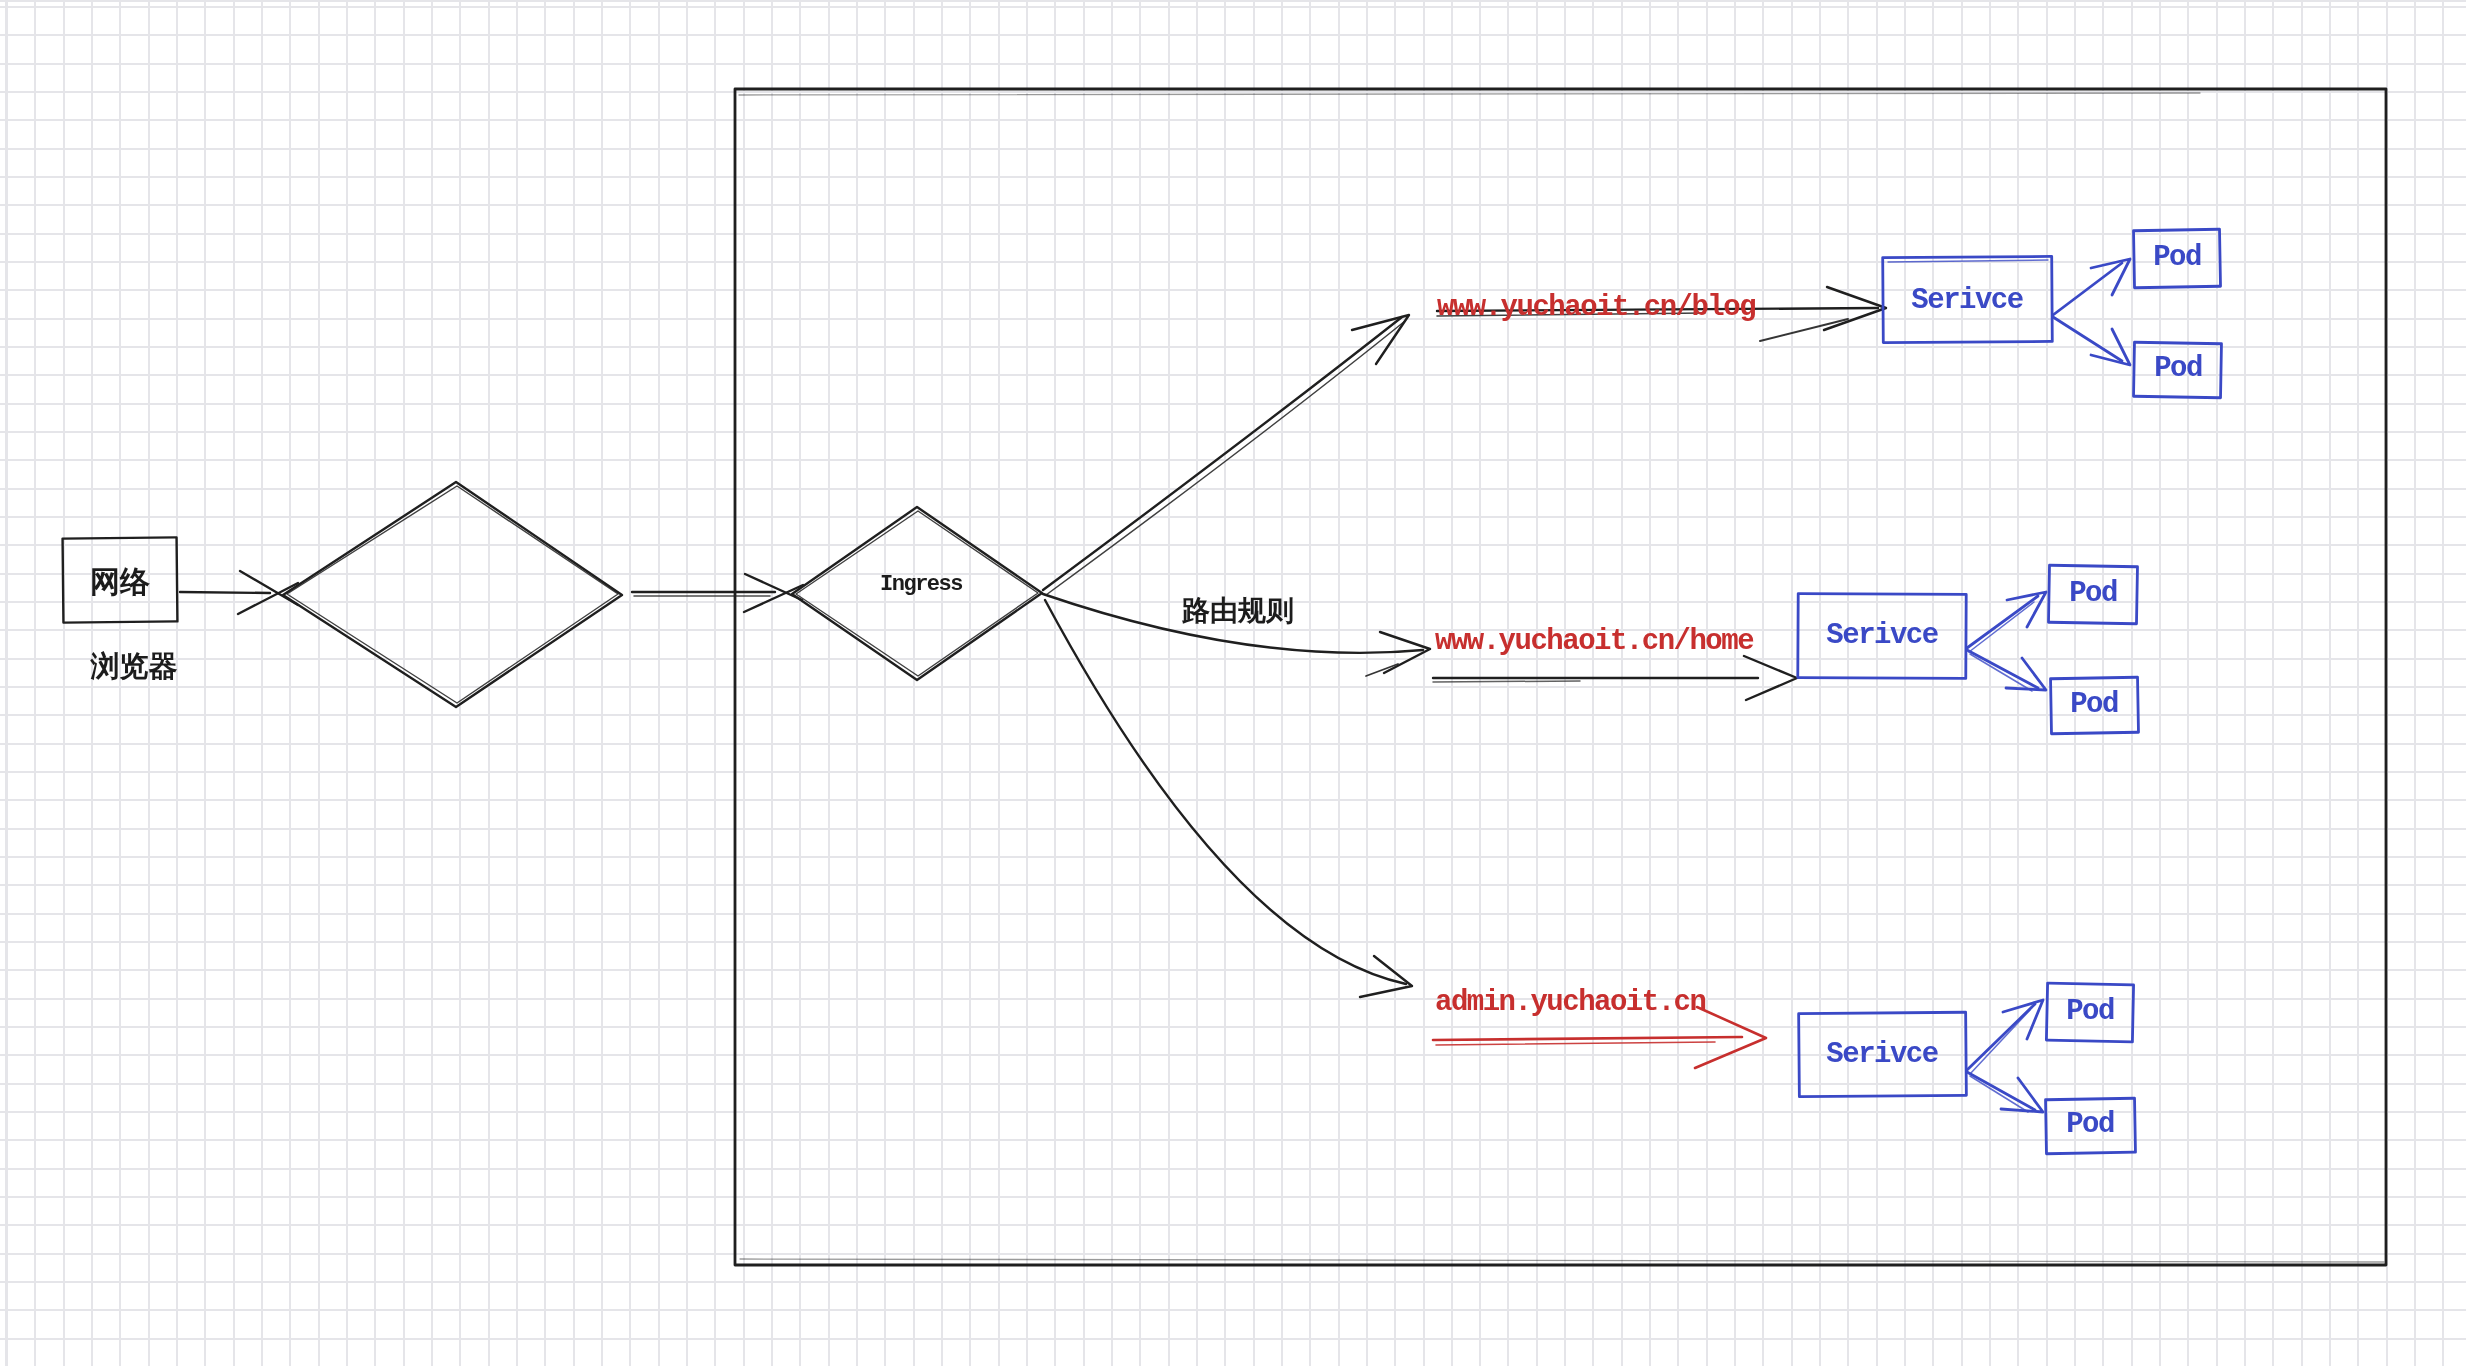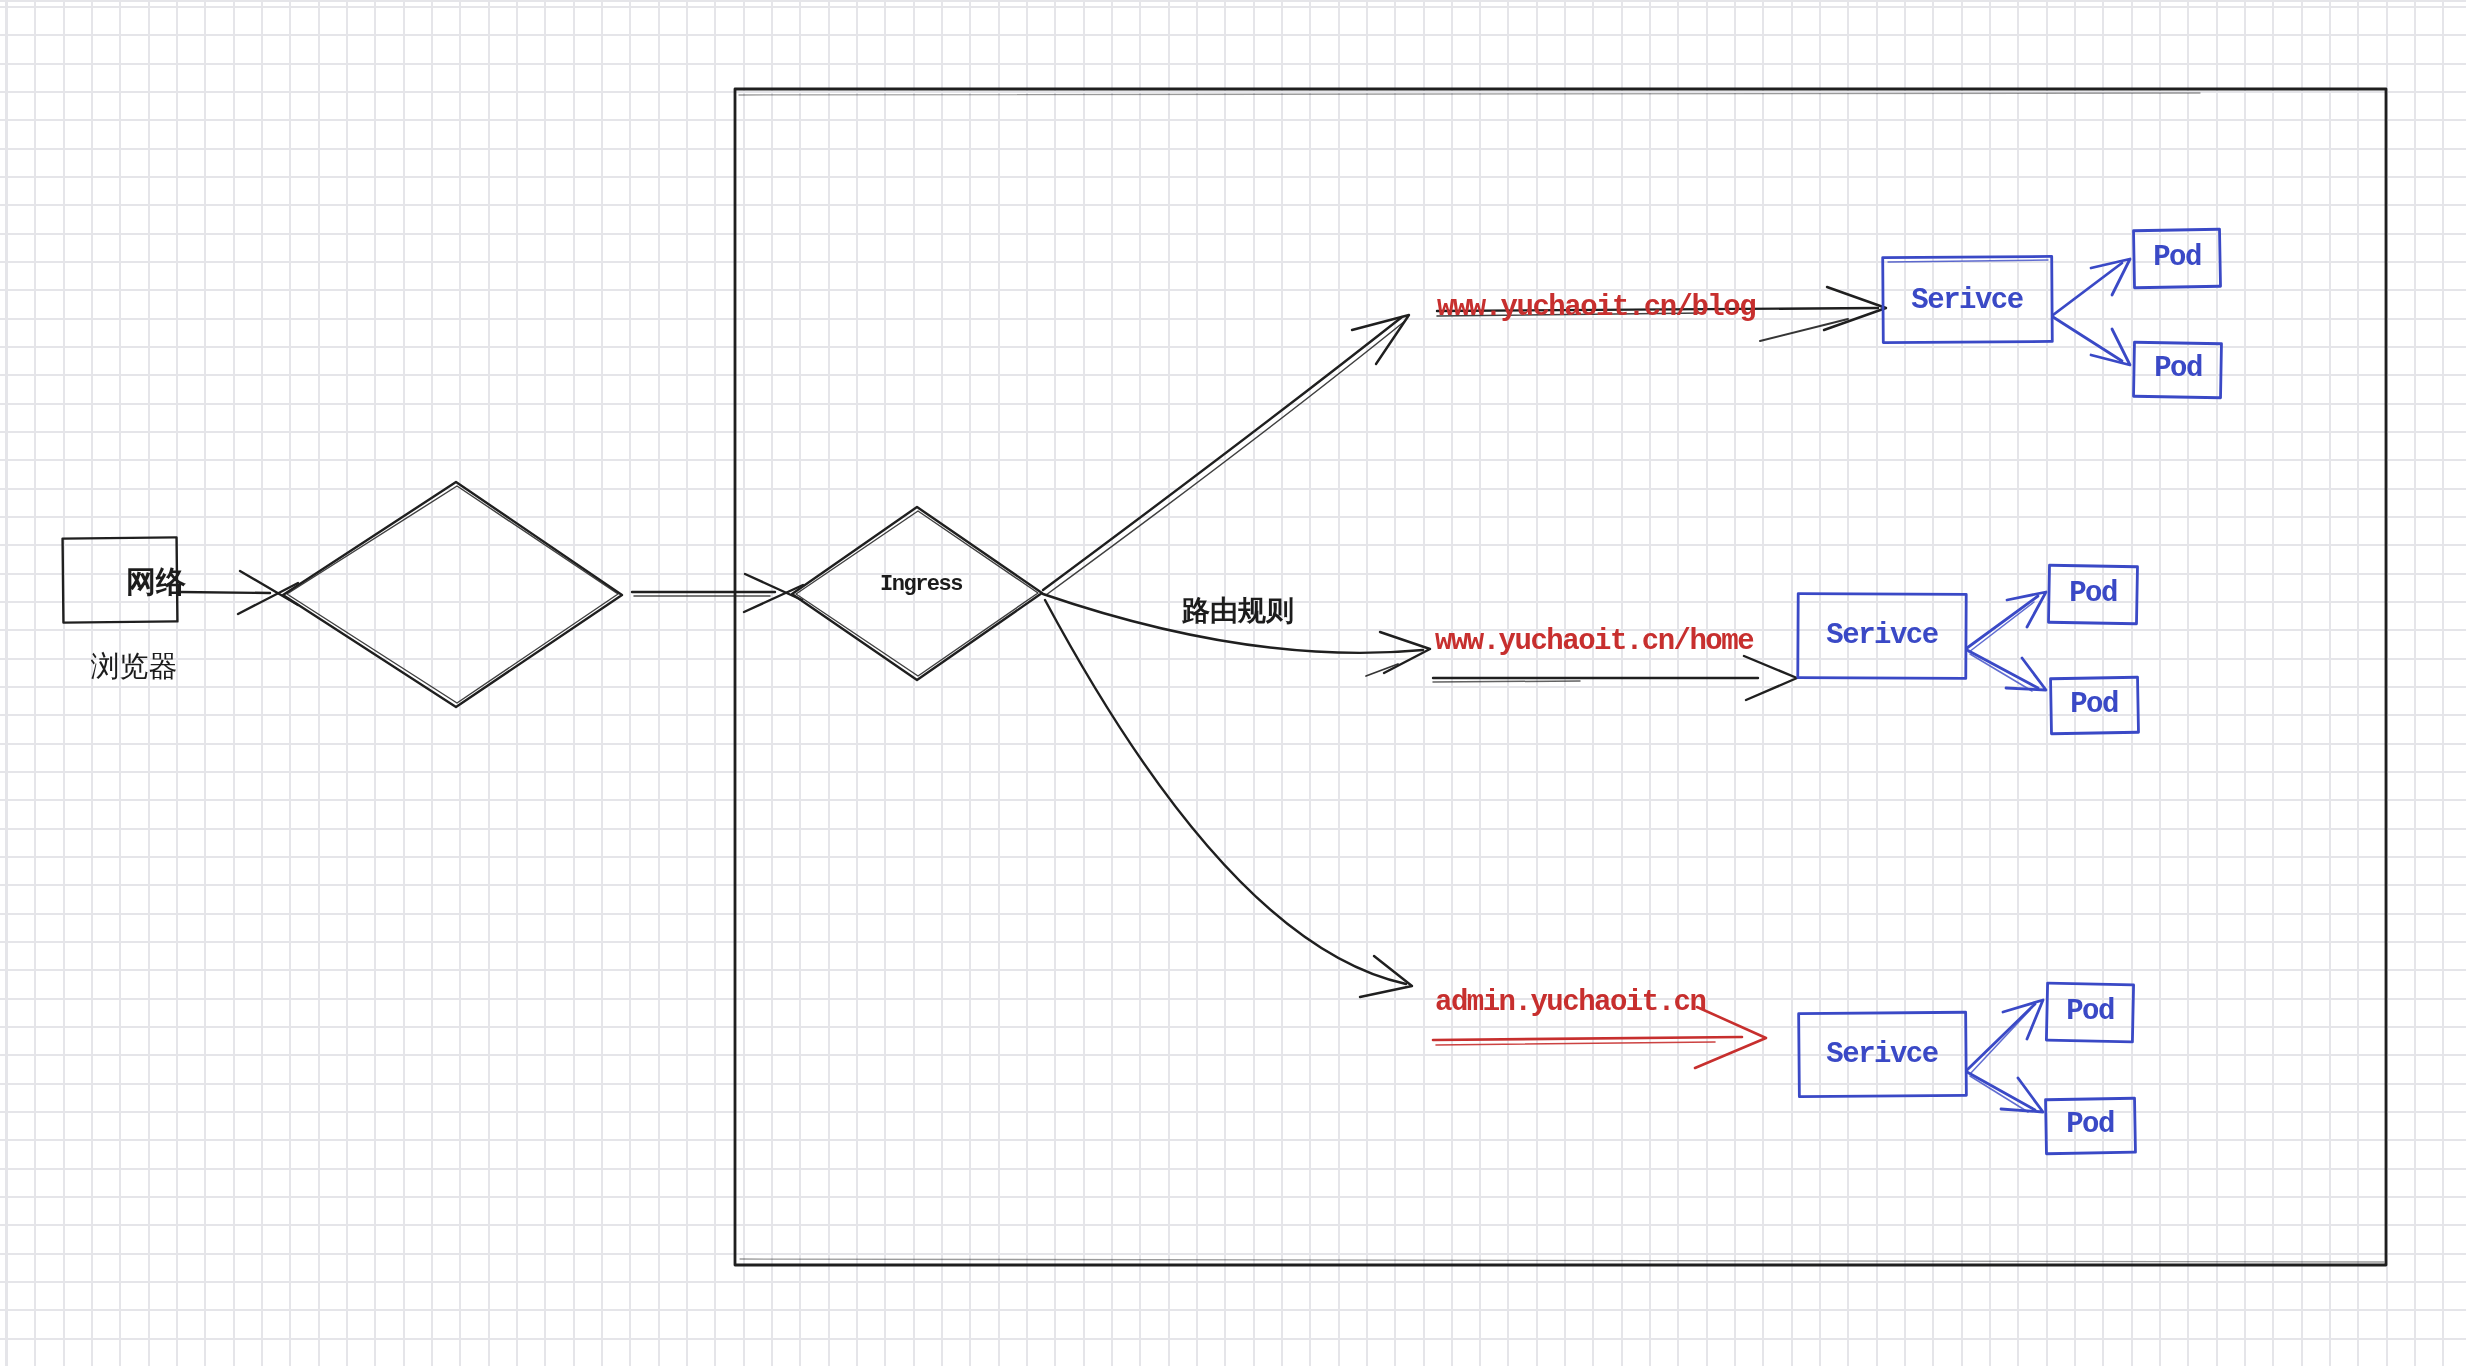--- a/index.html
+++ b/index.html
@@ -115,23 +115,23 @@
       <path d="M1970 1074 L2030 1010" stroke-width="1.5" opacity="0.8"></path>
       <path d="M2003 1012 L2043 1000 L2027 1039"></path>
       <path d="M1967 1072 L2035 1110"></path>
       <path d="M1970 1076 L2028 1112" stroke-width="1.5" opacity="0.8"></path>
       <path d="M2001 1109 L2043 1112 L2018 1078"></path>
       <rect x="2047" y="984" width="86" height="57" transform="rotate(1.2 2090 1012)"></rect>
       <rect x="2046" y="1099" width="89" height="54" transform="rotate(-1 2090 1126)"></rect>
     </g>
   </svg>
 
-  <div class="lbl cjk" style="left:120px;top:582px;font-size:30px;font-weight:600;margin-left:36px;">网络</div>
+  <div class="lbl cjk" style="left:120px;top:582px;font-size:30px;font-weight:600;">网络</div>
 
-  <div class="lbl cjk" style="left:134px;top:667px;font-size:29px;font-weight:400;">浏览器</div>
+  <div class="lbl cjk" style="left:134px;top:667px;font-size:29px;font-weight:700;">浏览器</div>
 
 
   <div class="lbl mono bold node-label" style="left:921px;top:585px;font-size:22px;">Ingress</div>
 
   <div class="lbl cjk" style="left:1238px;top:611px;font-size:28px;font-weight:700;">路由规则</div>
 
   <div class="lbl left mono bold url red" style="left:1437px;top:308px;">www.yuchaoit.cn/blog</div>
   <div class="lbl left mono bold url red" style="left:1435px;top:642px;">www.yuchaoit.cn/home</div>
   <div class="lbl left mono bold url red" style="left:1435px;top:1003px;">admin.yuchaoit.cn</div>
 

